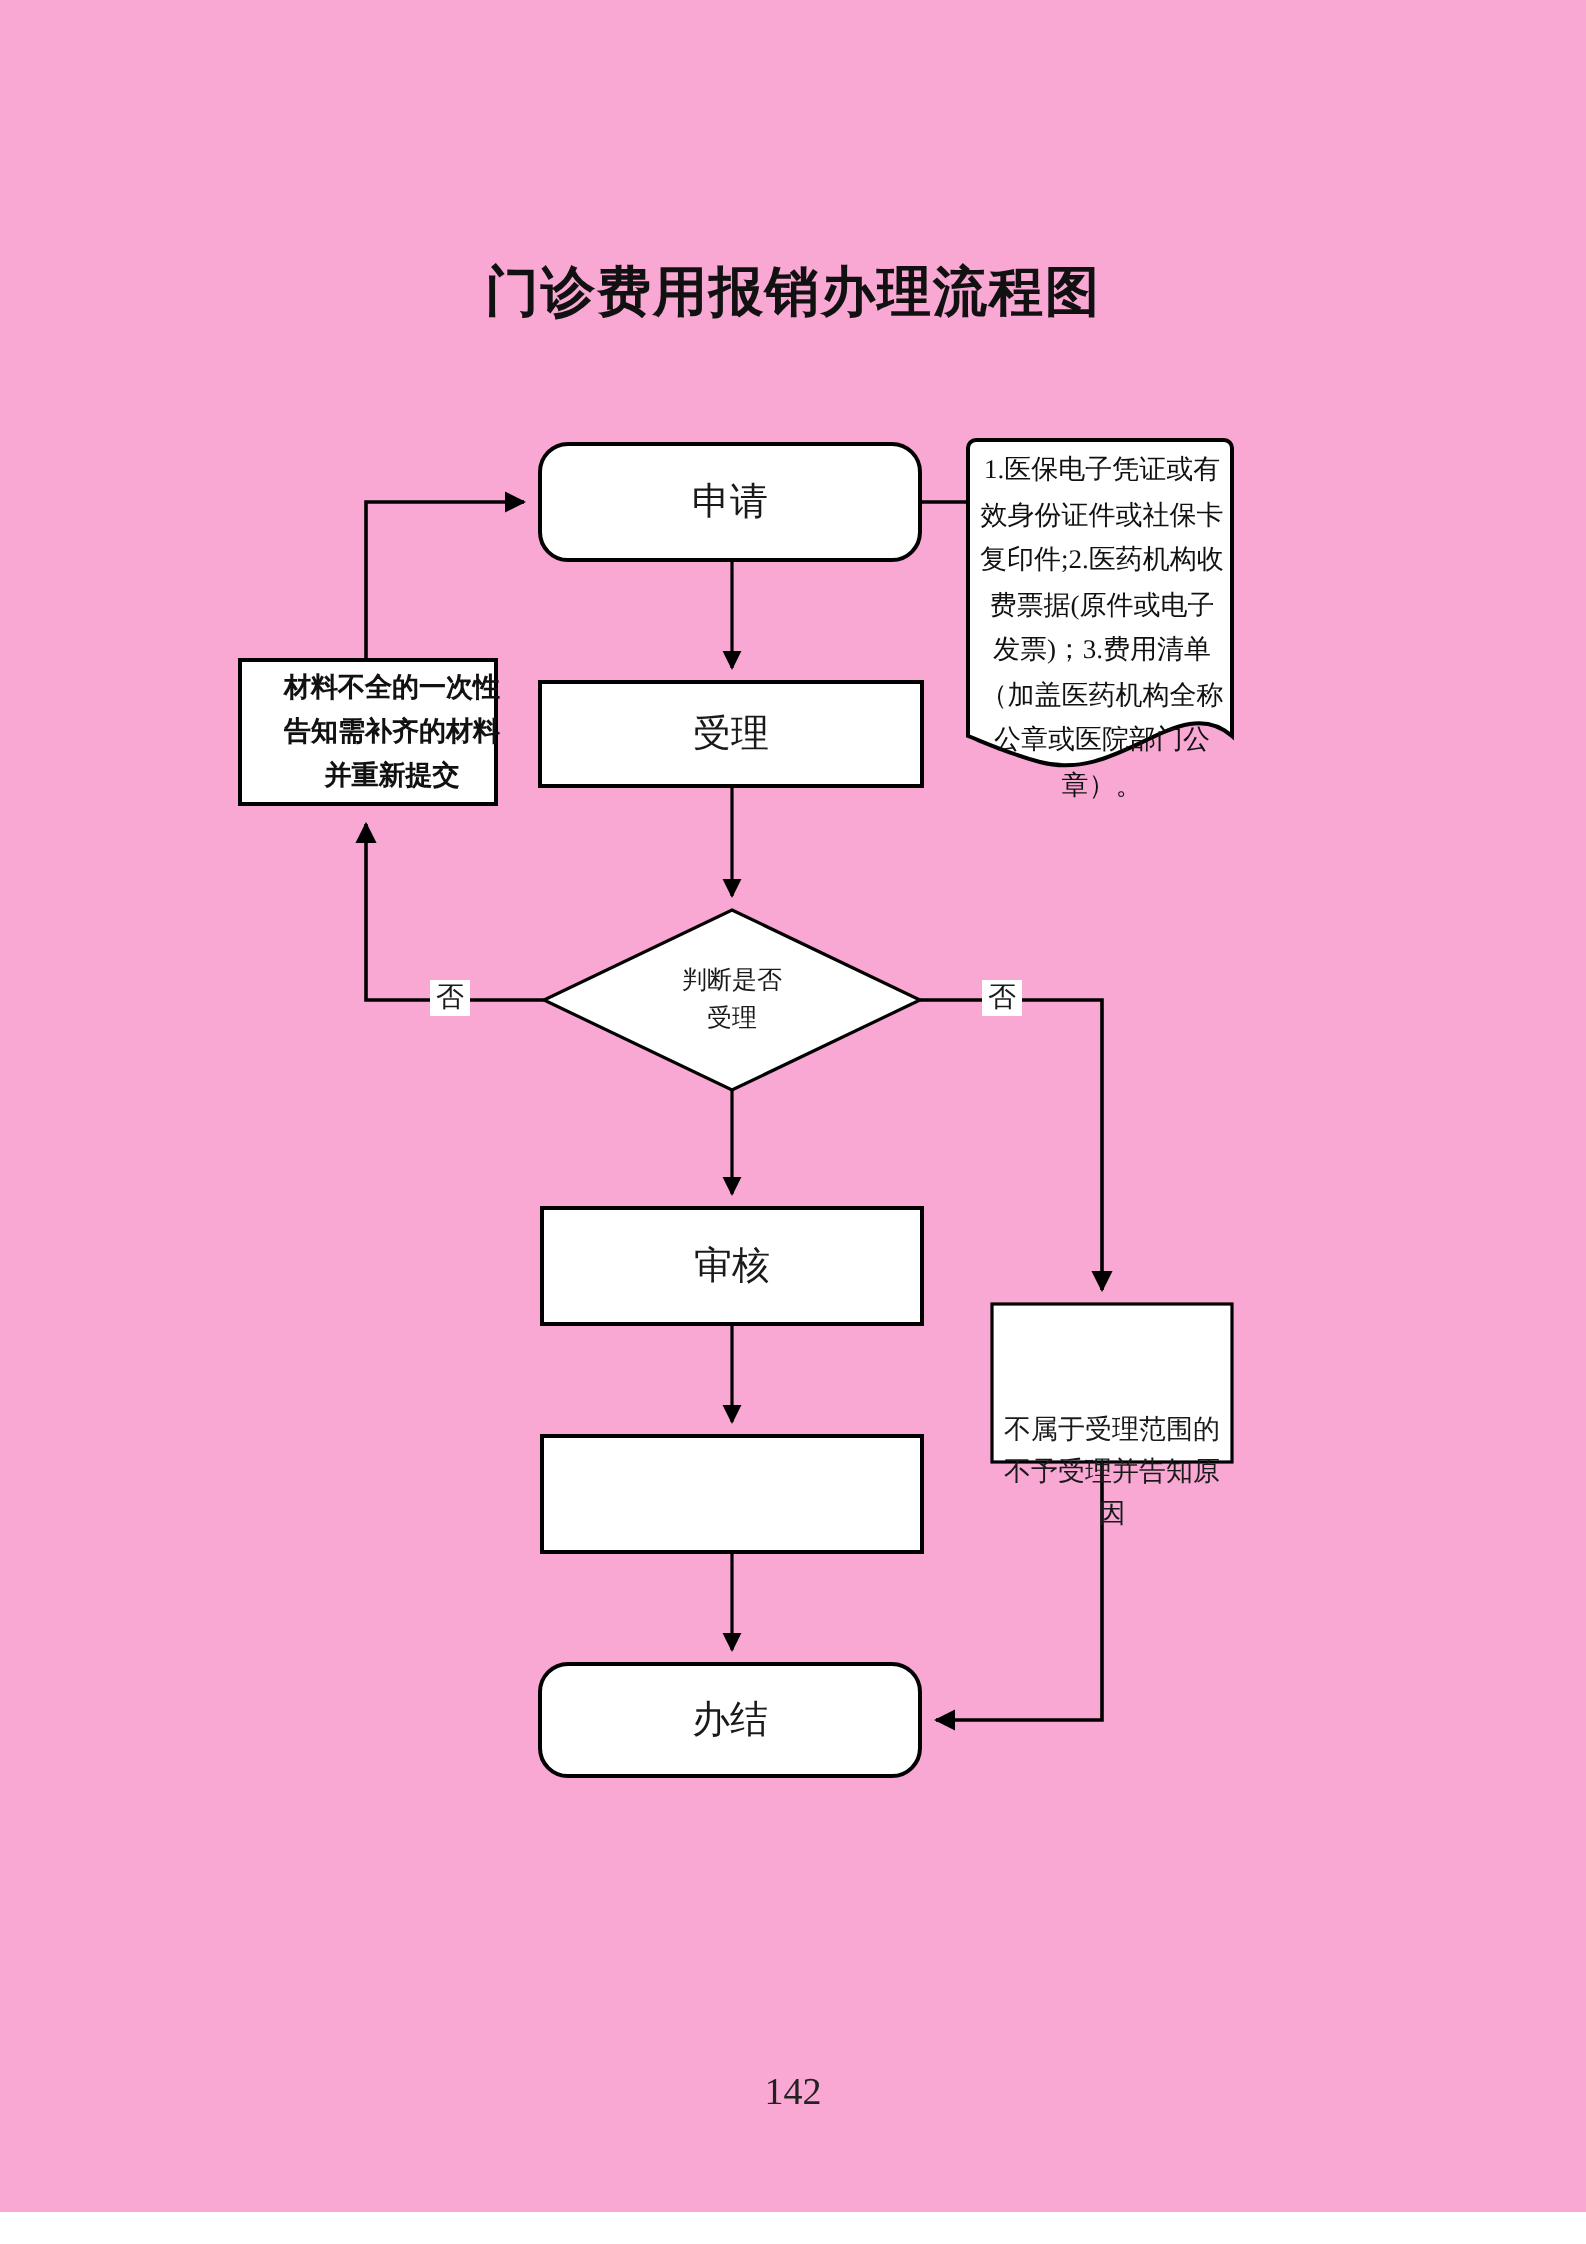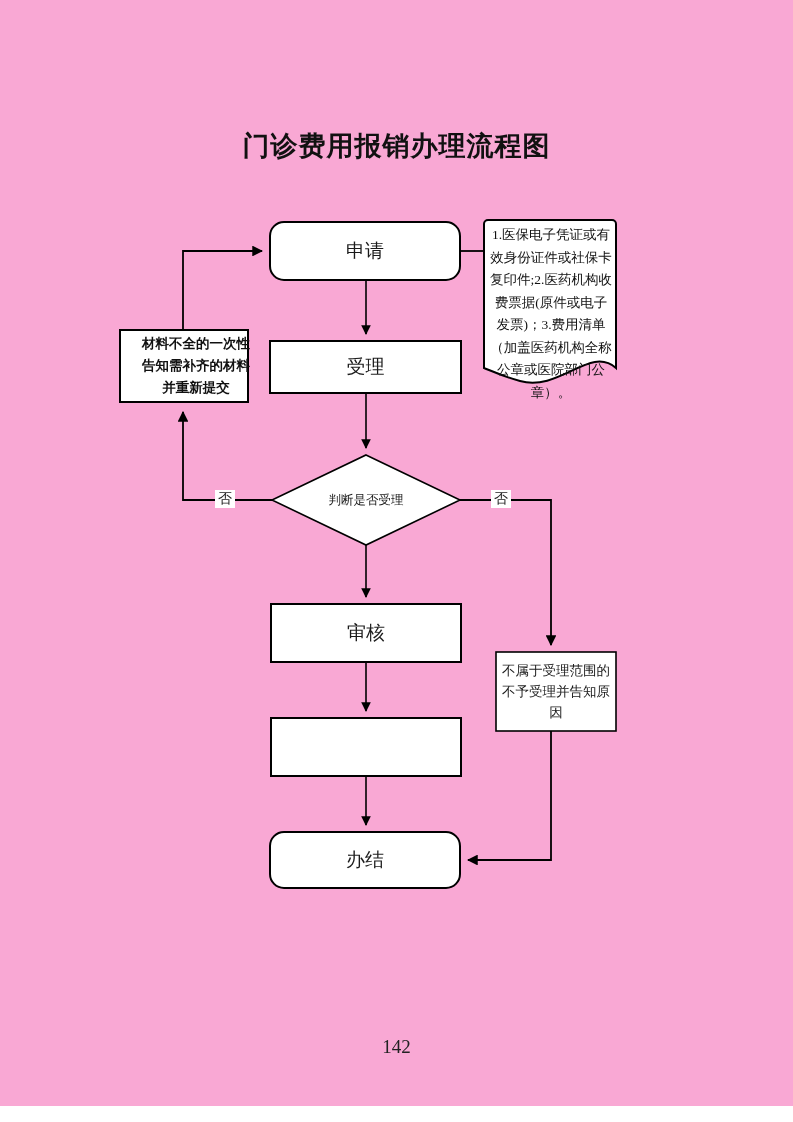--- a/index.html
+++ b/index.html
@@ -60,21 +60,22 @@
   }
   .label-lg {
     font-size: 19px;
     color: #1a1a1a;
     font-family: "Liberation Serif", "DejaVu Serif", serif;
   }
   .label-sm {
     font-size: 13.5px;
     line-height: 21px;
     color: #1a1a1a;
-    font-family: Liberation Sans, sans-serif;
+    font-family: Liberation Mono, monospace;
+    margin-top: 46px;
   }
   .label-note-bold {
     font-size: 13.5px;
     line-height: 22px;
     font-weight: bold;
     color: #111111;
     font-family: "Liberation Sans", "DejaVu Sans", sans-serif;
     margin-left: 12px;
   }
   .label-doc {
@@ -152,21 +153,21 @@
 
     <path d="M 551 731 L 551 860 L 468 860" fill="none" stroke="#000000" stroke-width="1.8" marker-end="url(#arrow)"></path>
 
     <line x1="460" y1="251" x2="484" y2="251" stroke="#000000" stroke-width="1.8"></line>
   </svg>
 
   <div class="node-label label-lg" style="left:270px; top:222px; width:190px; height:58px;">申请</div>
 
   <div class="node-label label-lg" style="left:270px; top:341px; width:191px; height:52px;">受理</div>
 
-  <div class="node-label" style="left:292px; top:470px; width:148px; height:60px; flex-direction:row;">
+  <div class="node-label" style="left:292px; top:470px; width:148px; height:60px; flex-direction:column;">
     <span class="diamond-label">判断是否</span>
     <span class="diamond-label">受理</span>
   </div>
 
   <div class="node-label label-lg" style="left:271px; top:604px; width:190px; height:58px;">审核</div>
 
 
   <div class="node-label label-lg" style="left:270px; top:832px; width:190px; height:56px;">办结</div>
 
   <div class="node-label label-note-bold" style="left:124px; top:331px; width:120px; height:70px;">材料不全的一次性告知需补齐的材料并重新提交</div>

